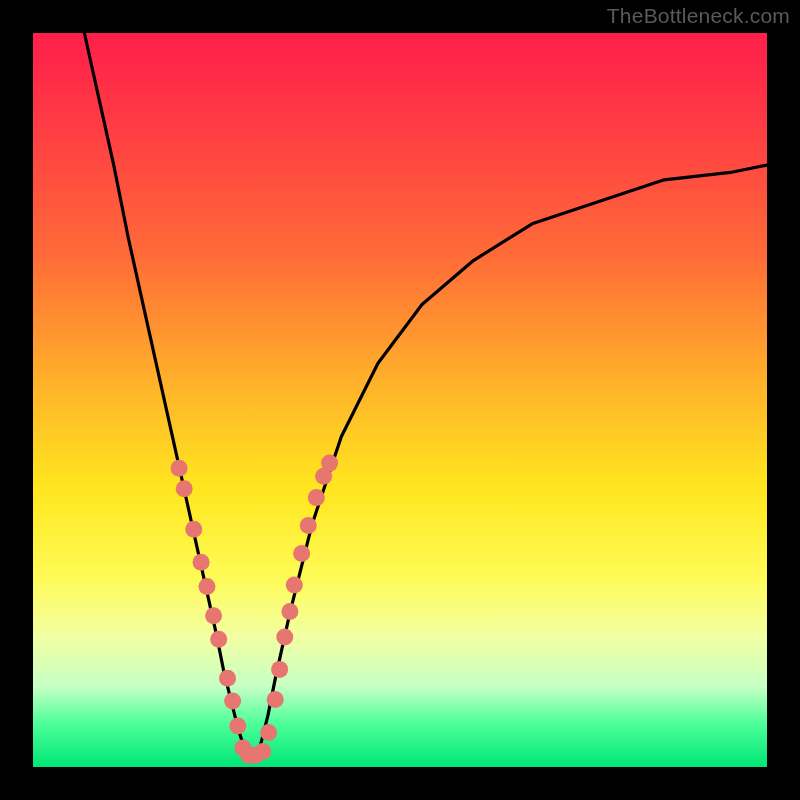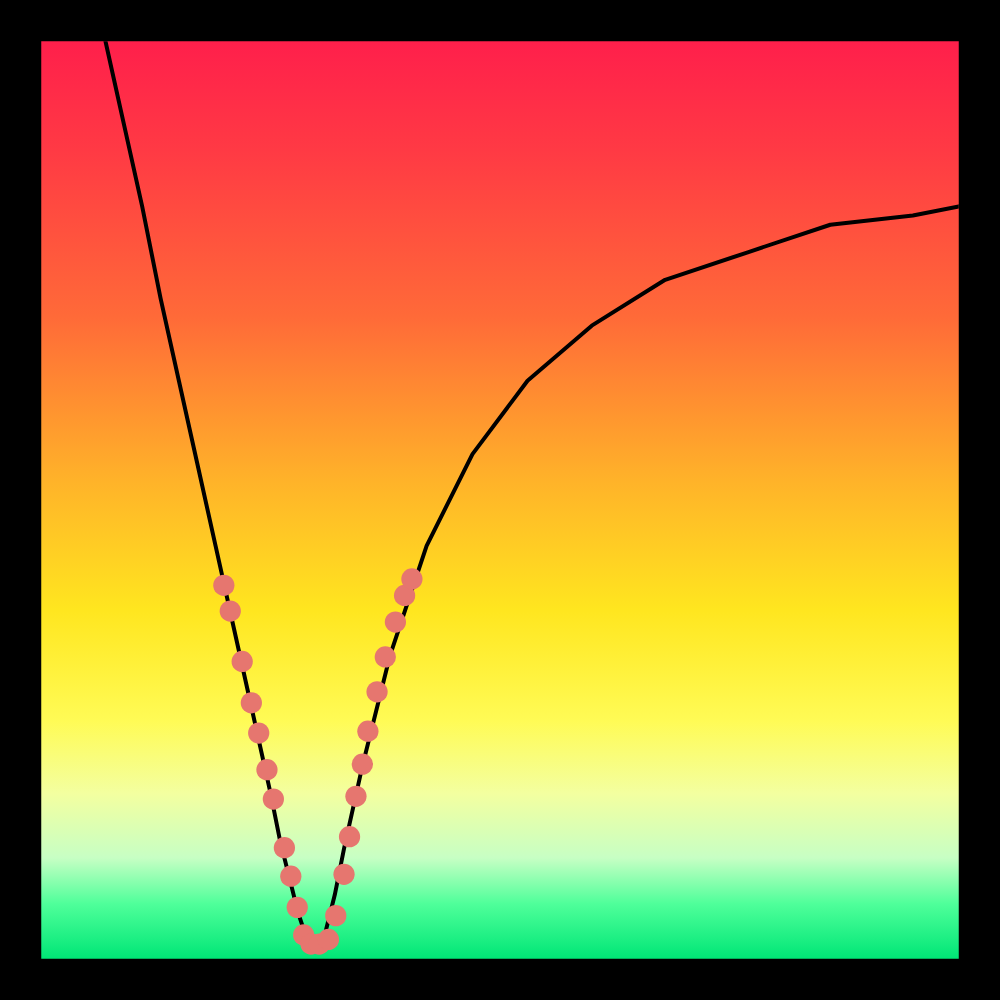--- a/index.html
+++ b/index.html
@@ -53,20 +53,21 @@
     top: 0;
     left: 0;
     width: 734px;
     height: 734px;
   }
 </style>
 </head>
 <body>
 
 <div class="frame">
+  <div class="watermark">TheBottleneck.com</div>
   <div class="plot">
     <svg class="curves" viewBox="0 0 734 734">
       <g id="line-left">
           <path d="M 51.38 0 L 66.06 66.05999999999995 L 80.74 132.12 L 95.42 205.51999999999998 L 110.1 271.58 L 124.78000000000002 337.64 L 139.46 403.7 L 154.14 469.76 L 168.82 535.8199999999999 L 183.5 601.88 L 190.84 638.58 L 198.18 667.94 L 205.52 697.3 L 212.85999999999999 719.32 L 220.2 726.66" fill="none" stroke="#000000" stroke-width="3.2" stroke-linecap="round" stroke-linejoin="round"></path>
         </g>
       <g id="line-right">
           <path d="M 220.2 726.66 L 227.54 711.98 L 234.88 682.62 L 242.22 645.92 L 256.9 579.86 L 278.92 491.78 L 308.28 403.7 L 344.97999999999996 330.29999999999995 L 389.02000000000004 271.58 L 440.4 227.54000000000002 L 499.12000000000006 190.84000000000003 L 565.1800000000001 168.81999999999994 L 631.24 146.79999999999995 L 697.3 139.45999999999992 L 734 132.12" fill="none" stroke="#000000" stroke-width="3.2" stroke-linecap="round" stroke-linejoin="round"></path>
         </g>
       <g id="dots-left">
           <circle cx="146.06599999999997" cy="435.262" r="8.5" fill="#e6766f"></circle>

